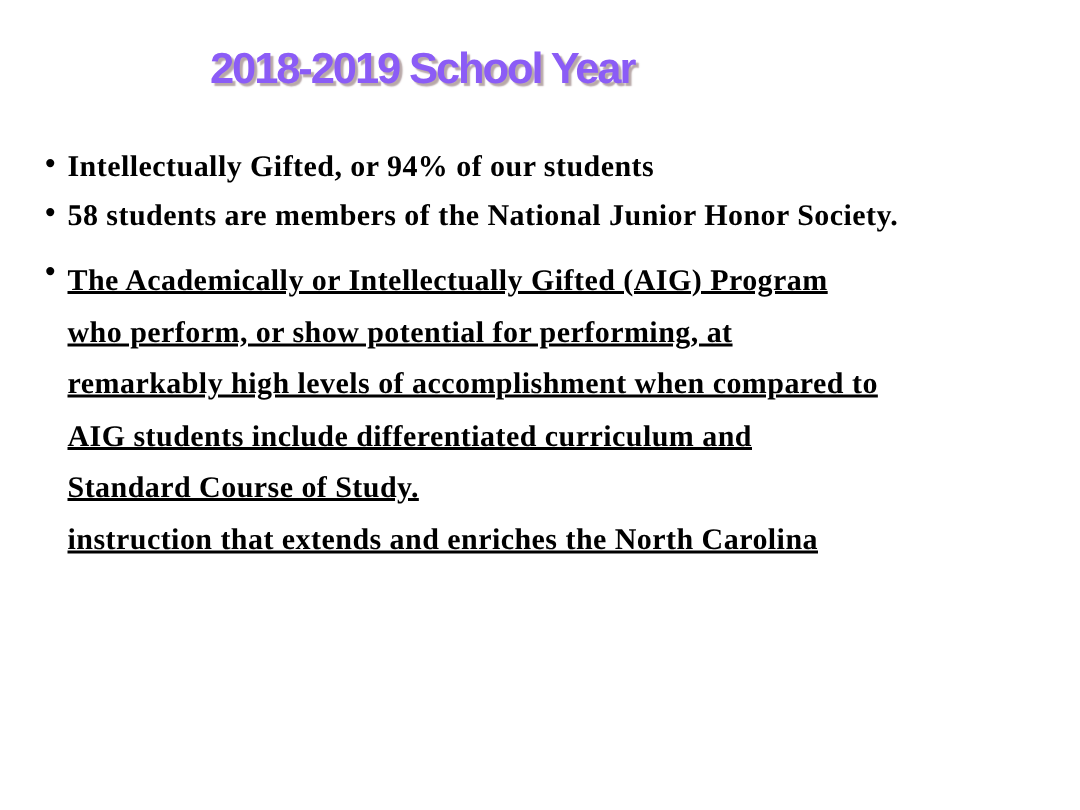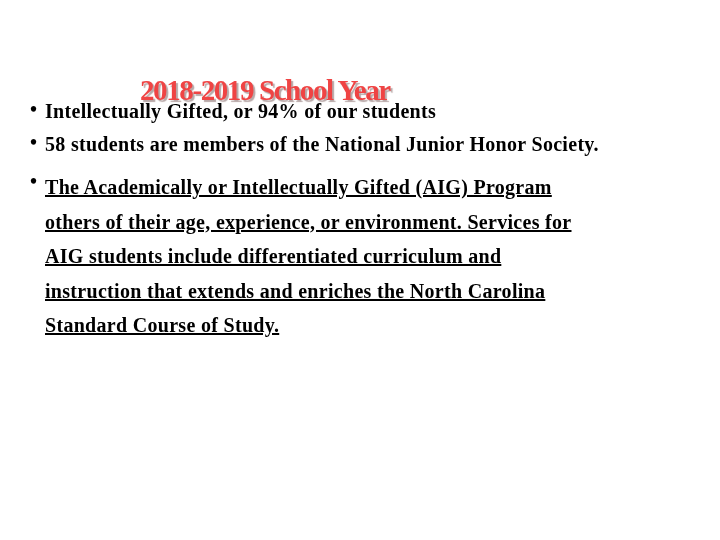--- a/index.html
+++ b/index.html
@@ -10,28 +10,27 @@
     body {
       width: 720px;
       height: 540px;
       position: relative;
       overflow: hidden;
     }
     .title {
       position: absolute;
       left: 140px;
       top: 30px;
-      font-family: Liberation Serif, serif;
+      font-family: Liberation Sans, sans-serif;
       font-weight: bold;
       font-size: 29px;
       letter-spacing: -1.4px;
-      color: #ef4444;
+      color: #8b5cf6;
       text-shadow: 2px 2px 1px #b8a8a8;
       white-space: nowrap;
-      margin-top: 44px;
     }
     .content {
       position: absolute;
       left: 30px;
       top: 98px;
       width: 680px;
       font-family: "Liberation Serif", serif;
       font-weight: bold;
       font-size: 20px;
       color: #000000;
@@ -66,18 +65,19 @@
     <span class="bullet">•</span>
     <span class="line">Intellectually Gifted, or 94% of our students</span>
   </div>
   <div class="item item-2">
     <span class="bullet">•</span>
     <span class="line">58 students are members of the National Junior Honor Society.</span>
   </div>
   <div class="item item-3">
     <span class="bullet">•</span>
     <span class="line">The Academically or Intellectually Gifted (AIG) Program</span>
-    <span class="line">others of their age, experience, or environment.  Services for</span>
+    <span class="line">who perform, or show potential for performing, at</span>
+    <span class="line">remarkably high levels of accomplishment when compared to</span>
     <span class="line">AIG students include differentiated curriculum and</span>
+    <span class="line">Standard Course of Study.</span>
     <span class="line">instruction that extends and enriches the North Carolina</span>
-    <span class="line">Standard Course of Study.</span>
   </div>
 </div>
 
 </body></html>

